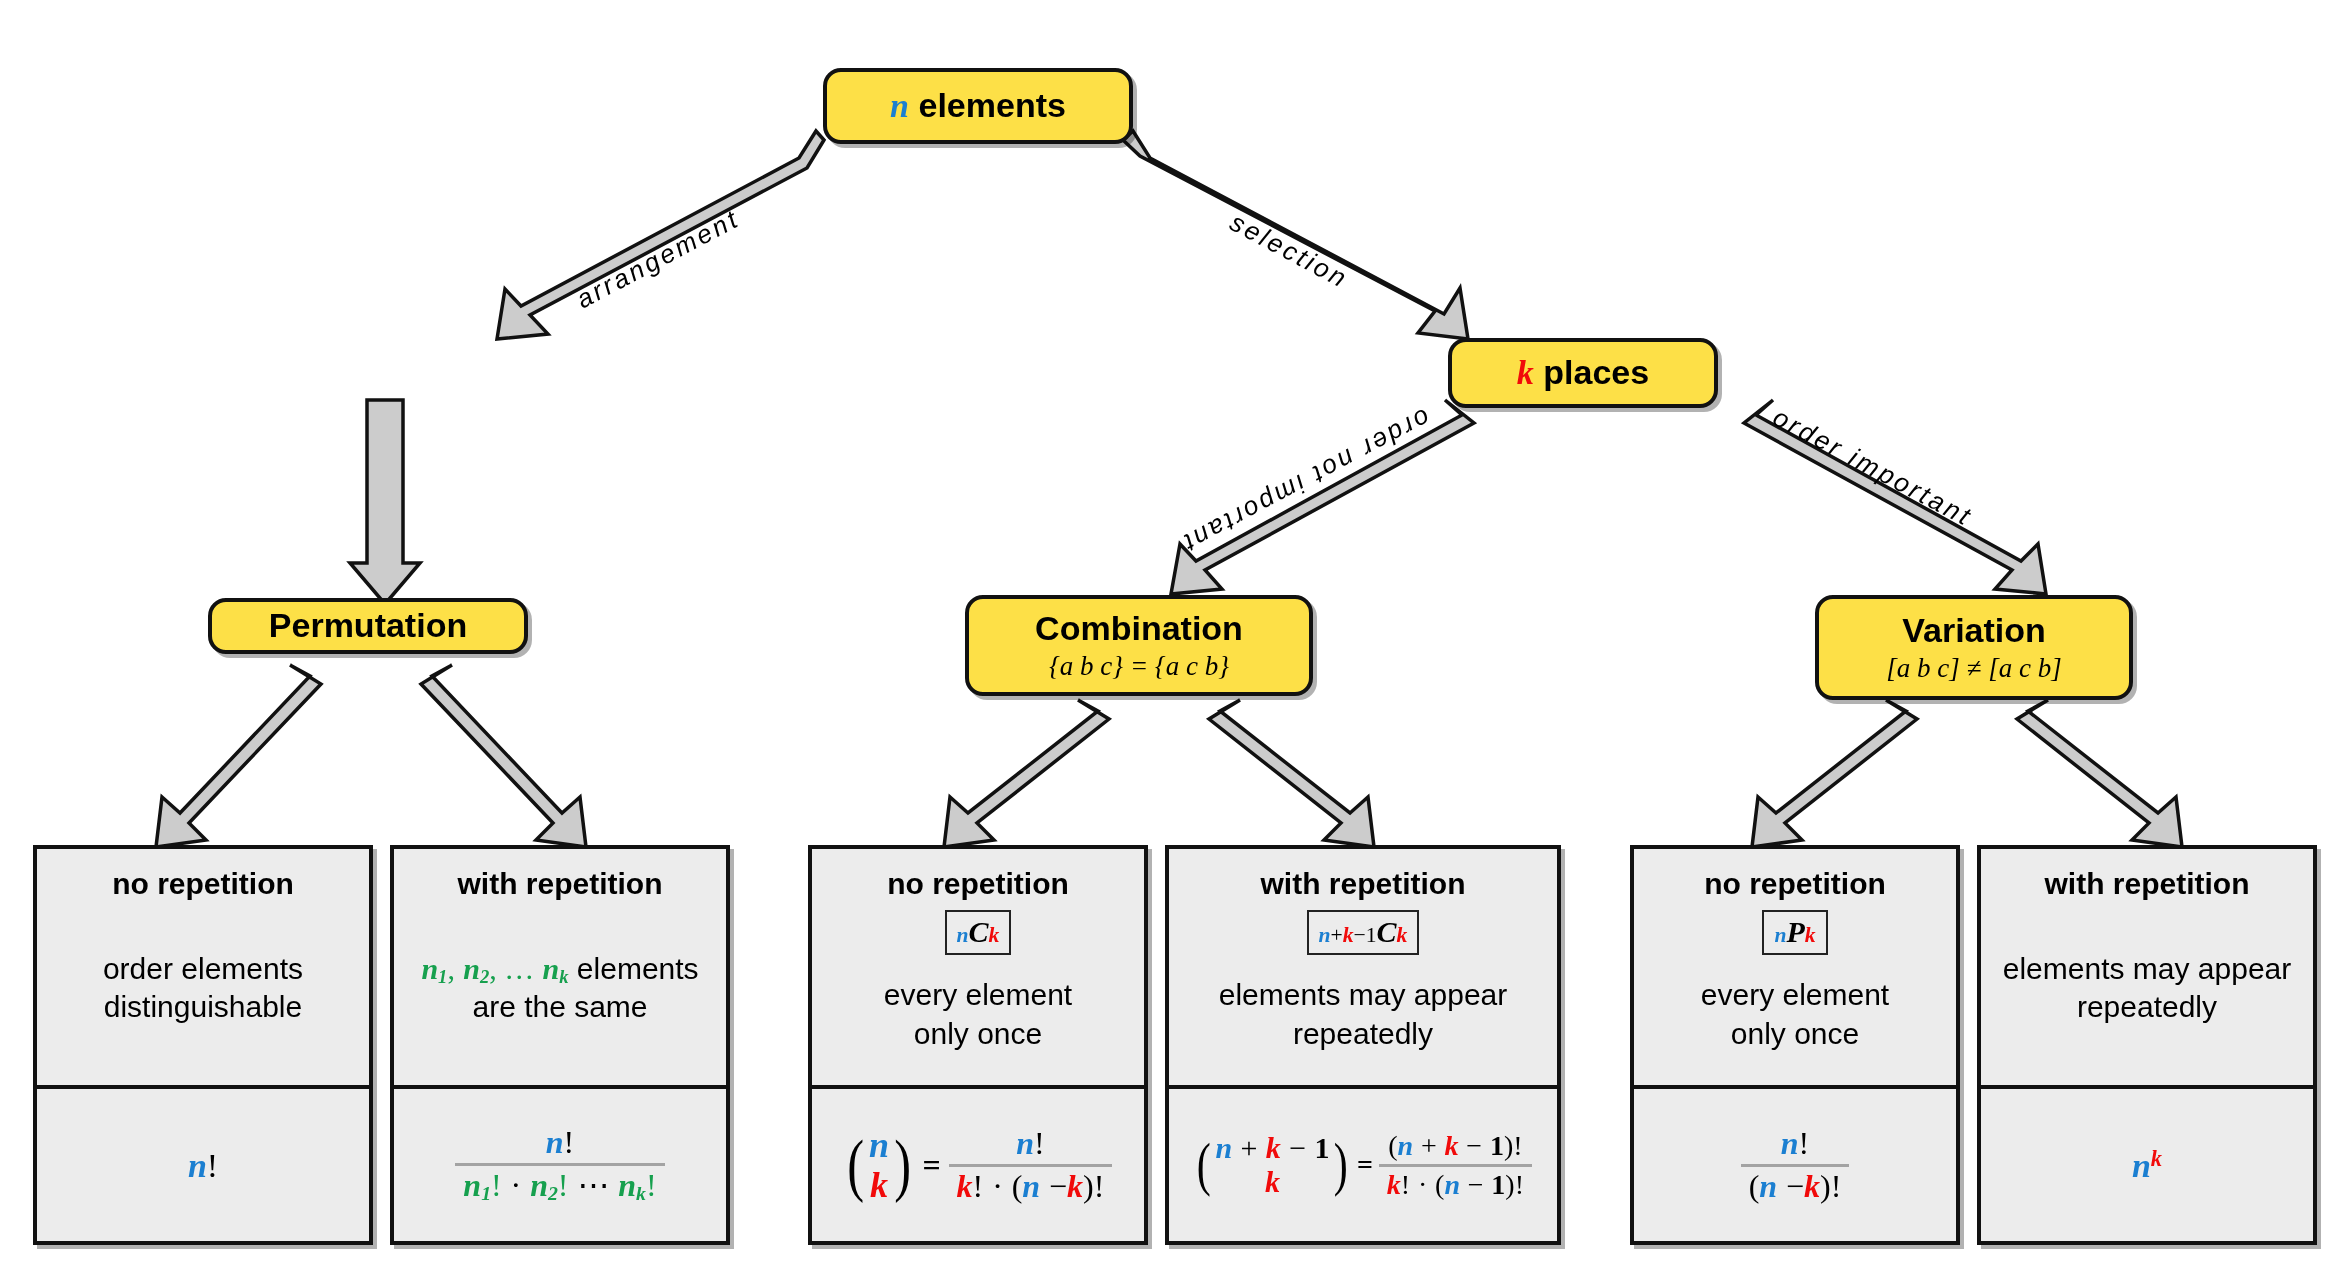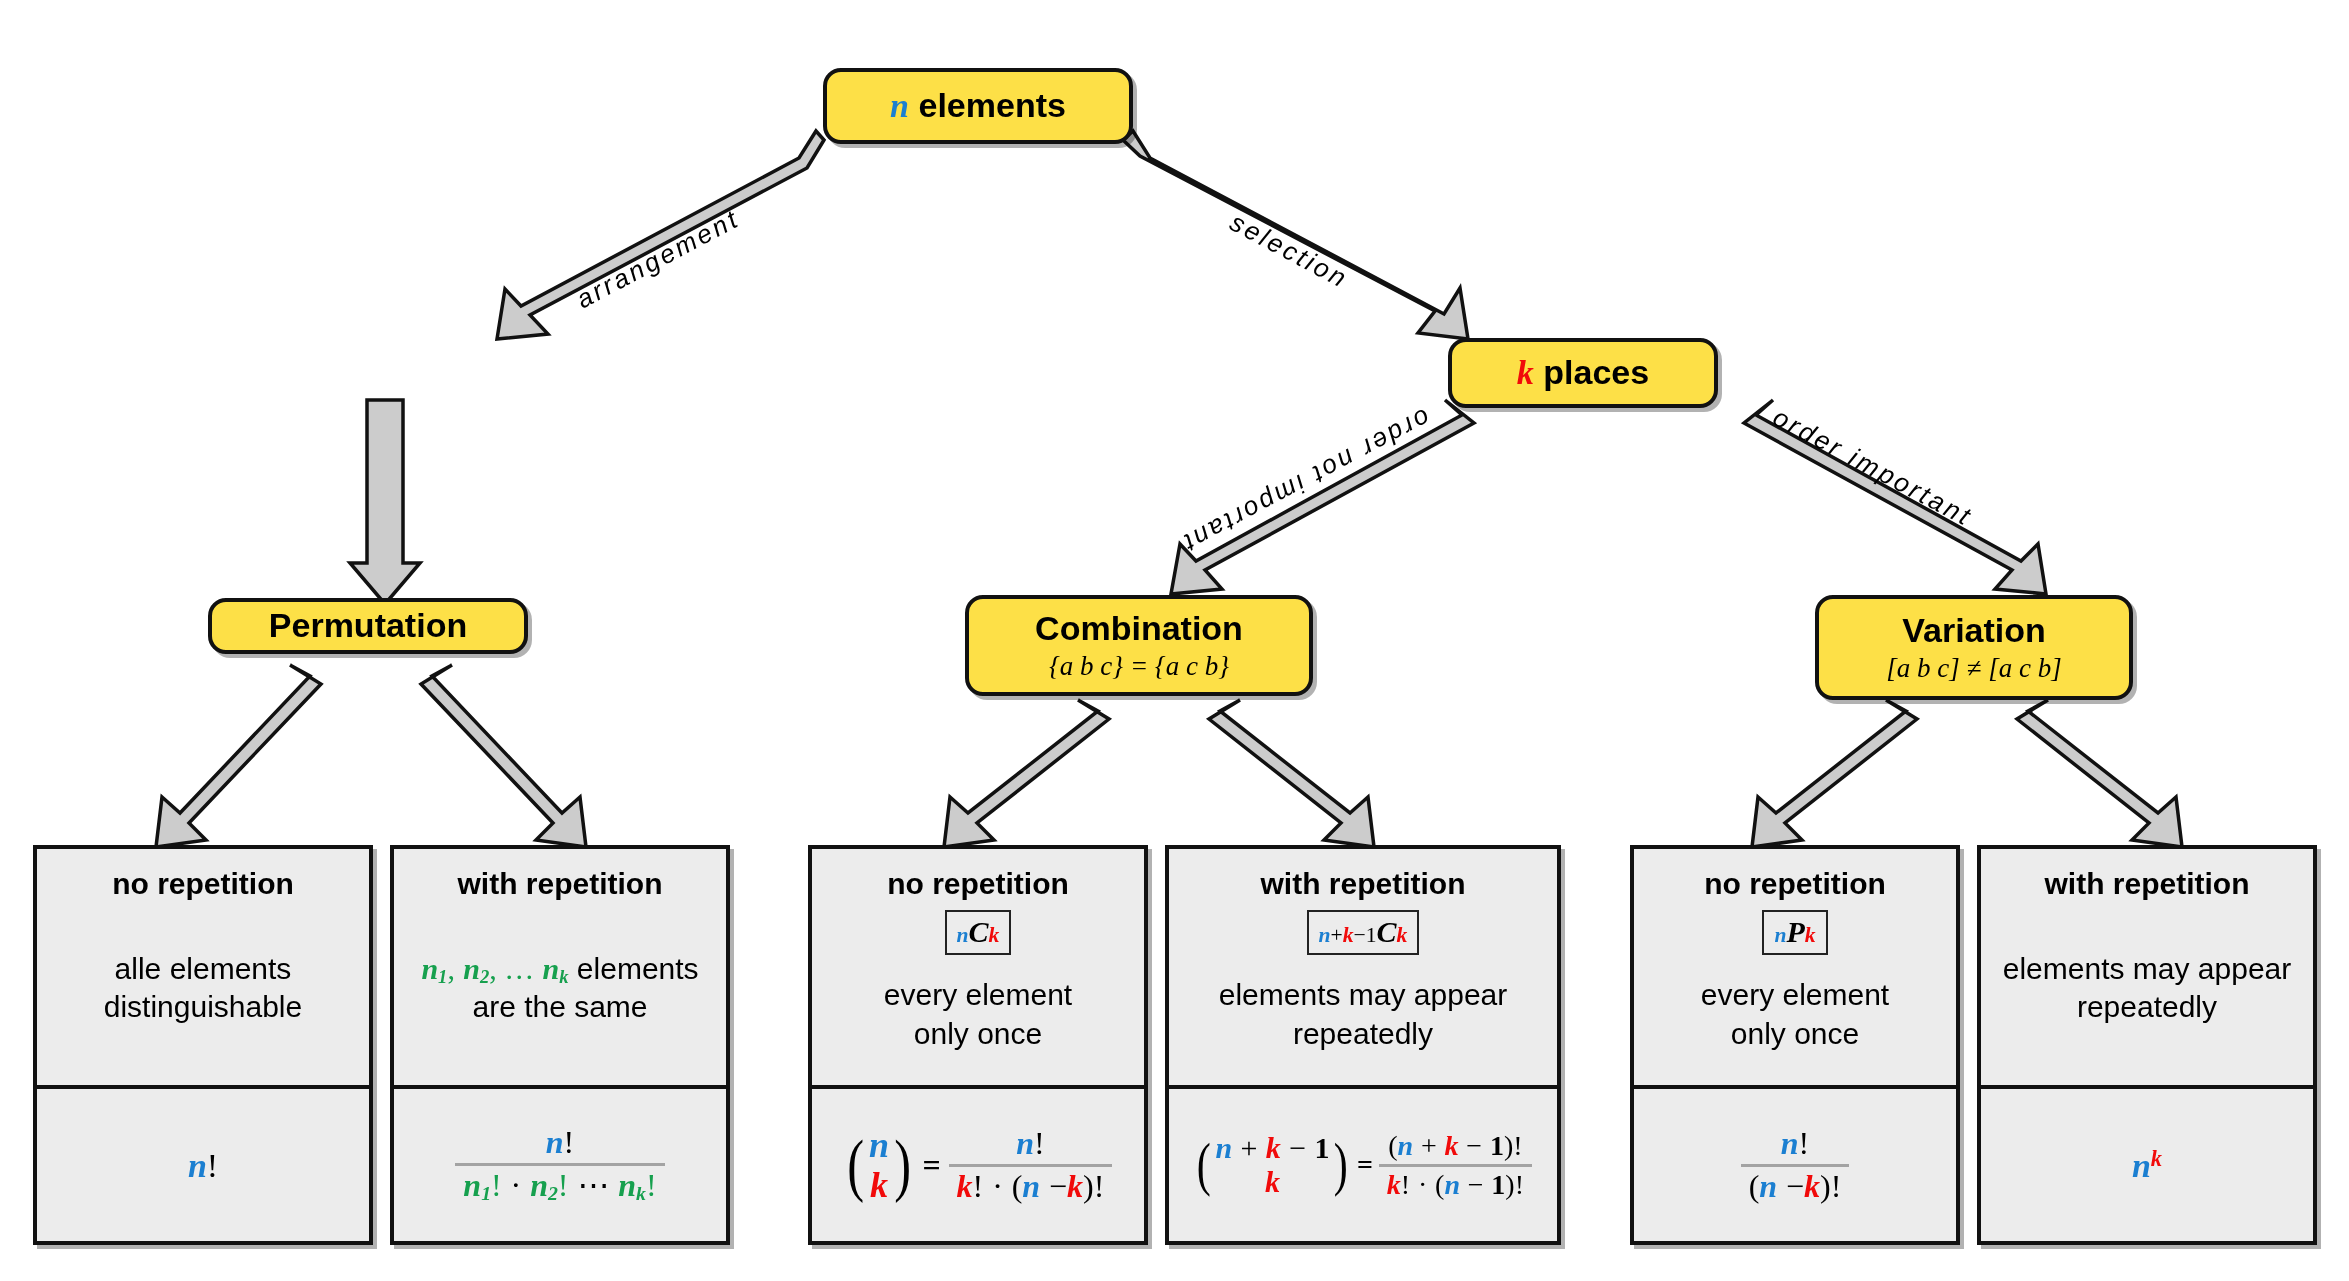--- a/index.html
+++ b/index.html
@@ -128,21 +128,21 @@
   <div class="node" style="left:1815px;top:595px;width:318px;height:105px;">
     <div class="title">Variation</div>
     <div class="sub">[a b c] ≠ [a c b]</div>
   </div>
 
   <div class="leaf" style="left:33px;top:845px;width:340px;height:400px;">
     <div class="top">
       <div class="head">no repetition</div>
       <div class="descwrap">
         <div class="desc">
-          <span>alle elements</span><br>
+          <span>order elements</span><br>
           <span>distinguishable</span>
         </div>
       </div>
     </div>
     <div class="divider"></div>
     <div class="bottom">
       <div class="eqrow">
         <span><span class="m blue">n</span><span class="mn">!</span></span>
       </div>
     </div>

